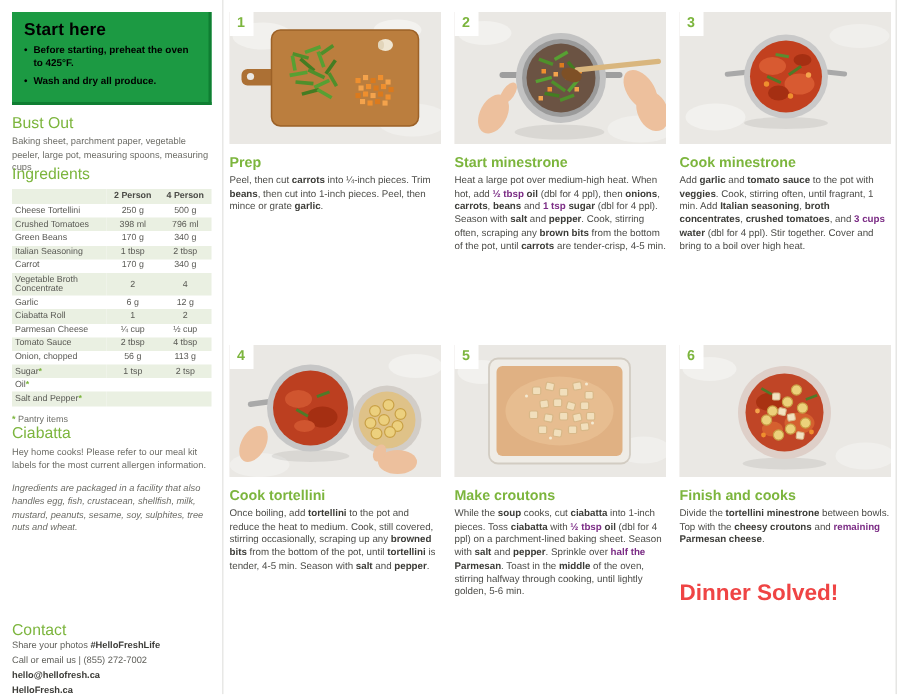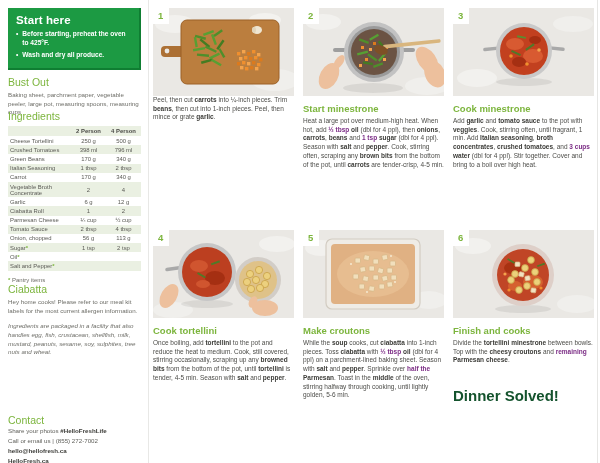--- a/index.html
+++ b/index.html
@@ -5,21 +5,21 @@
   html,body{margin:0;padding:0;background:#fff;}
   #page{position:relative;width:600px;height:463px;background:#ffffff;
     font-family:"Liberation Sans",sans-serif;overflow:hidden;}
   .edge-line{position:absolute;top:0;right:2px;width:1px;height:100%;background:#e6e6e4;}
   .divider{position:absolute;left:148px;top:0;width:1px;height:100%;background:#e8e8e6;}
 
   
   .sidebar{position:absolute;left:8px;top:0;width:134px;height:100%;}
   .start-box{position:absolute;left:0;top:8px;width:133px;box-sizing:border-box;
     background:#1c9a43;border-right:2px solid #0f7e32;border-bottom:2px solid #0f7e32;
-    padding:6px 8px 8px 8px;color:#ffffff;}
+    padding:6px 8px 8px 8px;color:#000000;}
   .start-box h1{margin:0 0 4px 0;font-size:11.5px;font-weight:800;letter-spacing:.1px;}
   .start-box ul{margin:0;padding:0;list-style:none;}
   .start-box li{display:flex;gap:4px;font-size:6.6px;font-weight:700;line-height:1.35;margin-top:3px;}
   .start-box li .dot{flex:0 0 auto;}
 
   .side-h{margin:0;font-size:10.5px;font-weight:400;color:#7cb53d;}
   .side-txt{margin:3px 0 0 0;font-size:6.2px;line-height:1.4;color:#6d6d67;}
   .bust{position:absolute;left:0;top:76px;width:133px;}
   .ingredients{position:absolute;left:0;top:110px;width:133px;}
   table.ing{width:133px;border-collapse:collapse;margin-top:4px;}
@@ -38,21 +38,21 @@
   
   .step{position:absolute;width:141px;}
   .photo{position:relative;width:141px;height:88px;overflow:hidden;background:#eae8e4;}
   .photo svg{display:block;width:141px;height:88px;}
   .badge{position:absolute;top:0;left:0;background:#ffffff;color:#7cb53d;
     font-size:9.5px;font-weight:700;padding:2px 6px 3px 5px;}
   .step h3{margin:7px 0 3px 0;font-size:9.5px;font-weight:700;color:#7cb53d;}
   .stepbody{font-size:6.5px;line-height:1.34;color:#4c4c48;}
   .b{font-weight:700;color:#3c3c38;}
   .p{font-weight:700;color:#7b2c85;}
-  .dinner{margin-top:22px;font-size:15px;font-weight:800;color:#14532d;}
+  .dinner{margin-top:22px;font-size:15px;font-weight:800;color:#ef4444;}
 </style>
 </head>
 <body>
 
 <div id="page">
   <div class="divider"></div>
   <div class="edge-line"></div>
 
   <div class="sidebar">
 
@@ -221,20 +221,21 @@
             <rect x="87" y="58" width="3.4" height="3.4" fill="#f4a34c"></rect>
           <rect x="92" y="59" width="3.4" height="3.4"></rect>
             <rect x="97" y="58" width="3.4" height="3.4" fill="#db7a1d"></rect>
           <rect x="102" y="59" width="3.4" height="3.4" fill="#f4a34c"></rect>
         </g>
         <ellipse cx="104" cy="22" rx="5" ry="4" fill="#efe6d2"></ellipse>
         <ellipse cx="101" cy="22" rx="2" ry="3" fill="#e2d5ba"></ellipse>
       </svg>
       <div class="badge">1</div>
     </div>
+    <h3>Prep</h3>
     <div class="stepbody"><span>Peel, then cut </span><span class="b">carrots</span><span> into ¼-inch pieces. Trim </span><span class="b">beans</span><span>, then cut into 1-inch pieces. Peel, then mince or grate </span><span class="b">garlic</span><span>.</span></div>
   </div>
 
   <div class="step" style="left:303px;top:8px;">
     <div class="photo">
       <svg viewBox="0 0 141 88">
         <rect width="141" height="88" fill="#eae8e4"></rect>
         <ellipse cx="20" cy="14" rx="18" ry="8" fill="#f2f1ee"></ellipse>
         <ellipse cx="124" cy="78" rx="22" ry="9" fill="#f0efec"></ellipse>
         <ellipse cx="70" cy="80" rx="30" ry="5" fill="#00000012"></ellipse>

